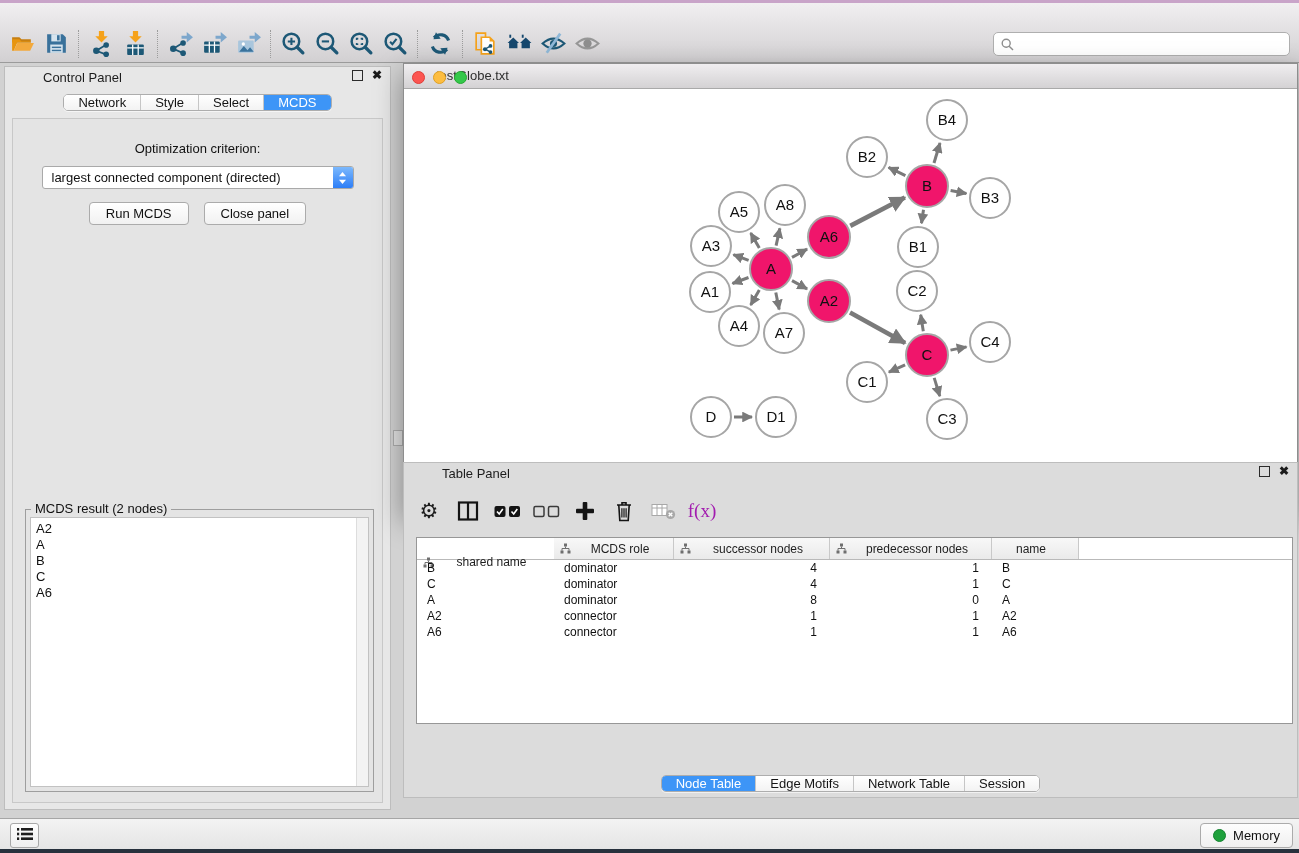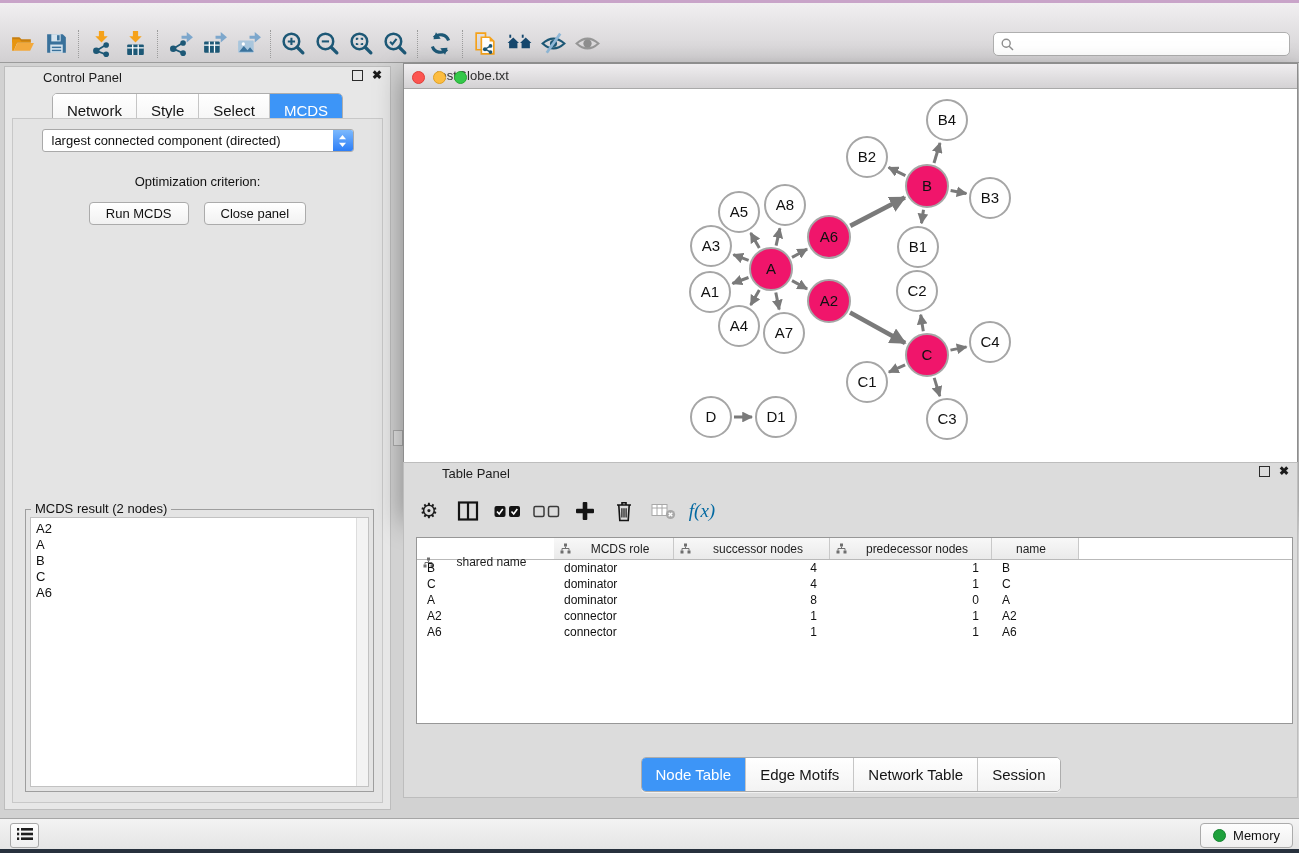--- a/index.html
+++ b/index.html
@@ -29,21 +29,21 @@
 
   
   .panelhead{position:relative;height:20px;margin-left:28px;}
   .paneltitle{position:absolute;left:10px;top:3px;font-size:13px;color:#1C1C1C;}
   .panelicons{position:absolute;right:8px;top:3px;display:flex;gap:9px;align-items:center;}
   .floaticon{width:9px;height:9px;border:1.6px solid #2B2B2B;display:inline-block;}
   .closeicon{font-size:12px;font-weight:bold;color:#1B1B1B;line-height:11px;}
 
   .segbar{display:inline-flex;border:1px solid #ADADAD;border-radius:5px;overflow:hidden;background:#fff;
           box-shadow:0 1px 0 rgba(255,255,255,.6);}
-  .seg{padding:8px 14px;font-size:15px;color:#141414;background:linear-gradient(#FFFFFF,#F3F3F3);
+  .seg{padding:0 14px;font-size:13px;color:#141414;background:linear-gradient(#FFFFFF,#F3F3F3);
        border-left:1px solid #C6C6C6;cursor:default;white-space:nowrap;}
   .seg:first-child{border-left:none;}
   .seg.active{background:#3D95F7;color:#fff;}
 
   
   #control-panel{position:absolute;left:4px;top:66px;width:387px;height:744px;background:#E7E7E7;
       border:1px solid #BDBDBD;box-sizing:border-box;}
   #cp-tabs-row{text-align:center;margin-top:6px;}
   #cp-content{position:absolute;left:7px;right:7px;top:51px;bottom:6px;background:#E4E4E4;
       border:1px solid #C8C8C8;}
@@ -76,21 +76,21 @@
   #net-title{text-align:left;font-size:13px;color:#2E2E2E;line-height:24px;padding-left:32px;}
   #net-canvas{position:relative;width:893px;height:422px;background:#fff;overflow:hidden;}
   #grip{position:absolute;right:1px;bottom:1px;}
 
   
   #table-panel{position:absolute;left:403px;top:462px;width:895px;height:336px;background:#DCDCDC;
       border:1px solid #BDBDBD;box-sizing:border-box;}
   #tp-toolbar{position:absolute;left:10px;top:26px;height:44px;display:flex;align-items:center;gap:9px;}
   .tpbtn{width:30px;height:36px;display:flex;align-items:center;justify-content:center;background:transparent;border:none;padding:0;}
   .tpbtn .gear-glyph{font-family:"DejaVu Sans",sans-serif;font-size:21px;color:#1D1D1D;line-height:1;}
-  .tpbtn .fx{font-family:"Liberation Serif",serif;font-style:italic;font-size:19px;color:#0369a1;}
+  .tpbtn .fx{font-family:"Liberation Serif",serif;font-size:19px;color:#a21caf;}
   #tp-table{position:absolute;left:12px;top:74px;width:877px;height:187px;background:#fff;
       border:1px solid #979797;box-sizing:border-box;overflow:hidden;}
   #tp-header{display:flex;height:21px;border-bottom:1px solid #B9B9B9;}
   .hcell{box-sizing:border-box;background:linear-gradient(#F8F8F8,#EAEAEA);border-right:1px solid #C9C9C9;
       display:flex;align-items:center;font-size:12px;color:#1E1E1E;}
   .hcell .hicon{margin:0 4px 0 6px;display:inline-flex;}
   .hcell .hlabel{flex:1;text-align:center;padding-right:8px;}
   .trow{display:flex;height:16px;align-items:center;}
   .tcell{box-sizing:border-box;font-size:12px;color:#111;white-space:nowrap;overflow:hidden;}
   .tcell.left{padding-left:10px;text-align:left;}
@@ -301,30 +301,30 @@
     </div>
     <div id="cp-tabs-row">
       <span class="segbar">
           <span class="seg">Network</span>
           <span class="seg">Style</span>
           <span class="seg">Select</span>
           <span class="seg active">MCDS</span>
         </span>
     </div>
     <div id="cp-content">
+      <div id="opt-label">Optimization criterion:</div>
       <div id="dropdown">
         <div class="val">largest connected component (directed)</div>
         <div class="stepper">
           <svg width="9" height="14" viewBox="0 0 9 14">
               <path d="M4.5 1L8 5.2H1z" fill="#fff"></path>
               <path d="M4.5 13L1 8.8h7z" fill="#fff"></path>
             </svg>
         </div>
       </div>
-      <div id="opt-label">Optimization criterion:</div>
       <div id="cp-buttons">
         <button class="pushbtn">Run MCDS</button>
         <button class="pushbtn">Close panel</button>
       </div>
       <div id="result-group">
         <span id="result-legend">MCDS result (2 nodes)</span>
         <div id="result-list">
           <div id="result-items">
               <div class="result-item">A2</div>
               <div class="result-item">A</div>

